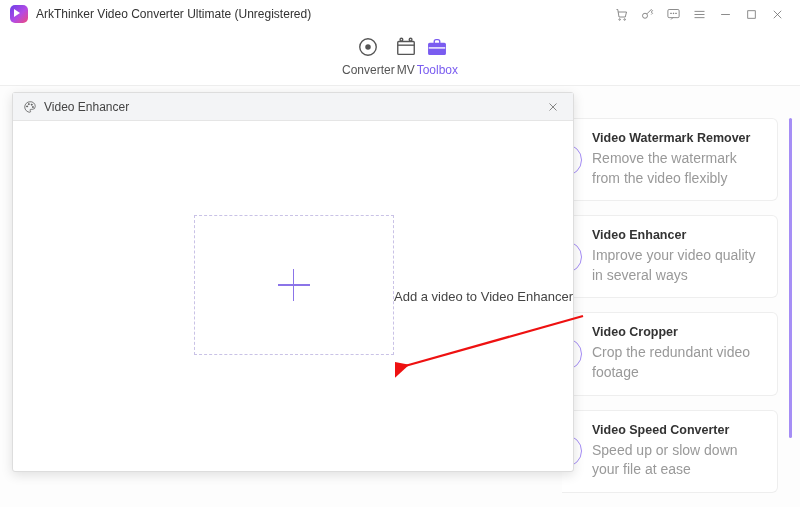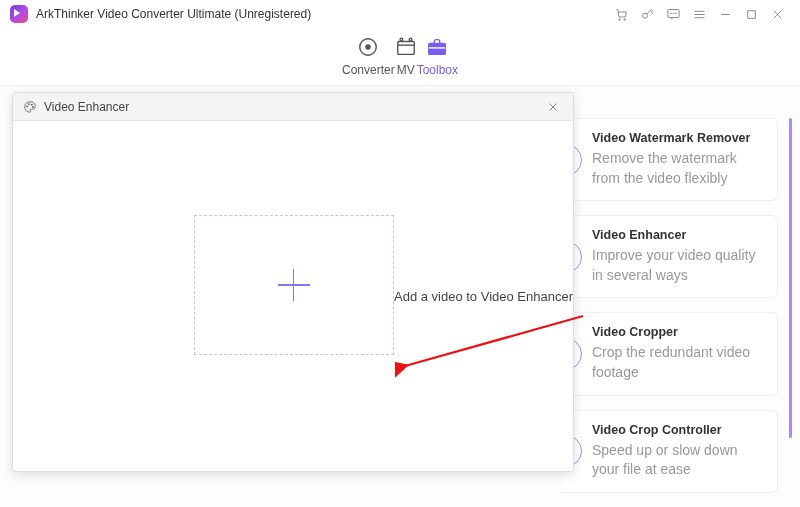--- a/index.html
+++ b/index.html
@@ -268,21 +268,21 @@
       <div class="card-desc">Crop the redundant video footage</div>
     </div>
     <div class="card partial">
       <div class="card-icon">
         <svg viewBox="0 0 24 24">
             <path d="M5 18a9 9 0 0114 0"></path>
             <path d="M12 13l4-5"></path>
             <circle cx="12" cy="14" r="1.3" fill="#a58df5" stroke="none"></circle>
           </svg>
       </div>
-      <div class="card-title">Video Crop Controller</div>
+      <div class="card-title">Video Speed Converter</div>
       <div class="card-desc">Speed up or slow down your file at ease</div>
     </div>
   </div>
 
   <div class="modal">
     <div class="modal-head">
       <svg class="palette" viewBox="0 0 24 24" fill="none" stroke="#555" stroke-width="1.3">
         <path d="M12 3a9 9 0 100 18c1 0 1-1 1-1.5S12 18 12 17s1-1 2-1h2a5 5 0 005-5 8 8 0 00-9-8z"></path>
         <circle cx="7" cy="11" r="1" fill="#555"></circle>
           <circle cx="10" cy="7" r="1" fill="#555"></circle>

